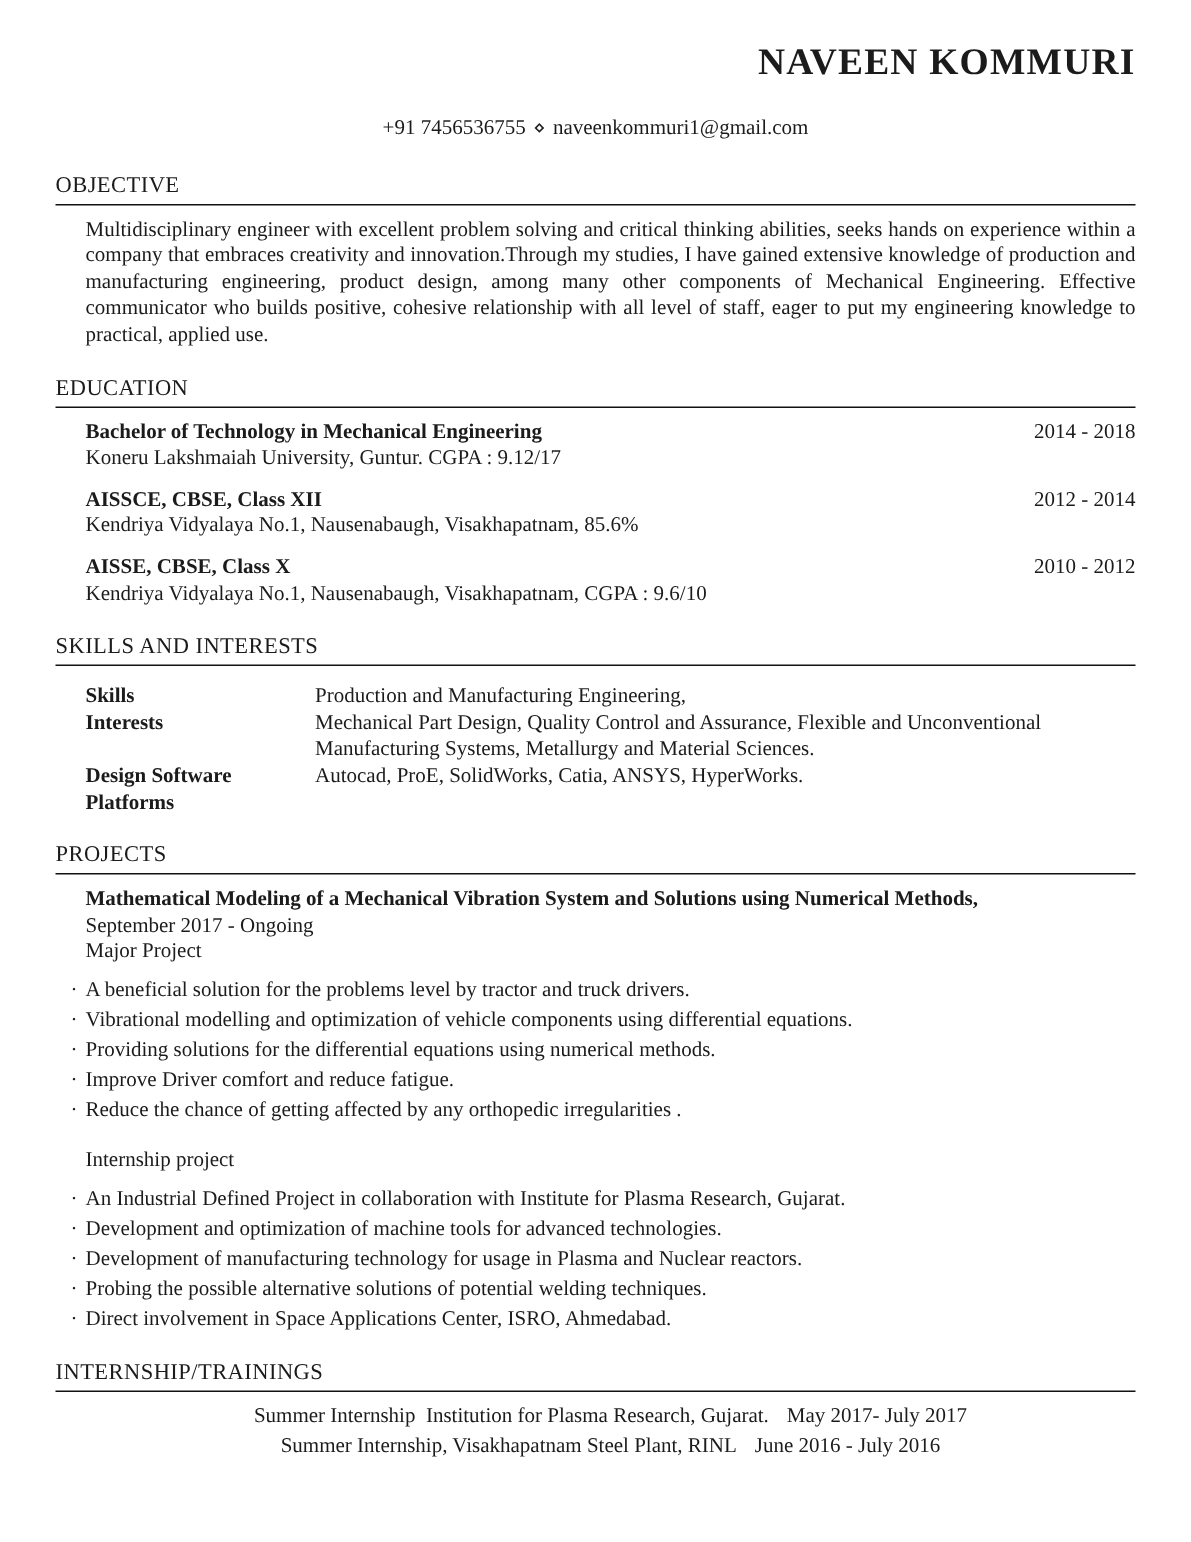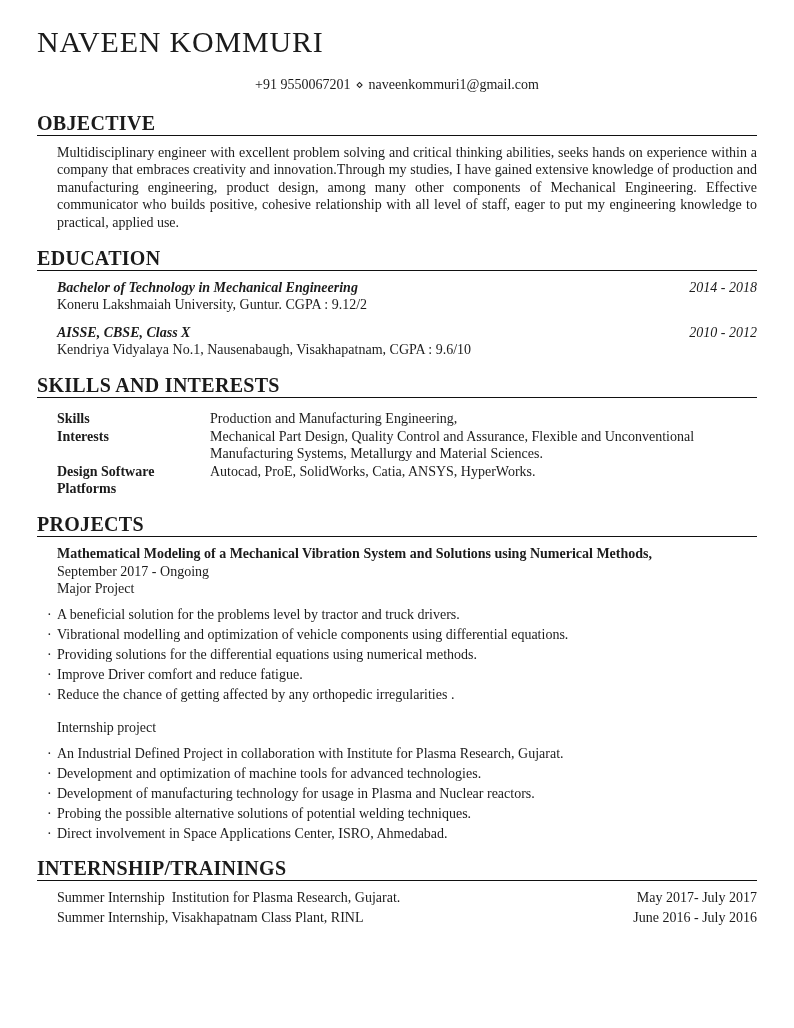--- a/index.html
+++ b/index.html
@@ -10,98 +10,103 @@
     background: #ffffff;
     box-sizing: border-box;
     padding: 24px 37px 0 37px;
     overflow: hidden;
     font-family: "Liberation Serif", "DejaVu Serif", serif;
     font-size: 14px;
     line-height: 17.6px;
     color: #1b1b1b;
   }
   .name {
-    text-align: left;
-    font-size: 30px;
+    text-align: right;
+    font-size: 25px;
     line-height: 36px;
-    font-weight: 400;
+    font-weight: 700;
     letter-spacing: 0.8px;
   }
   .contact {
     margin-top: 16px;
     text-align: center;
     font-size: 14px;
   }
   .contact .sep { padding: 0 5px; font-size: 13px; }
   .section { margin-top: 17px; }
   .section.first { margin-top: 20px; }
   .section-title {
-    font-weight: bold;
-    font-size: 20px;
+    font-weight: normal;
+    font-size: 15px;
     line-height: 18px;
     letter-spacing: 0.3px;
   }
   .section-rule {
     border: 0;
     border-top: 1.4px solid #111;
     margin: 3px 0 0 0;
   }
   .section-body { margin-top: 8px; margin-left: 20px; }
   .objective-text { text-align: justify; }
 
   .edu-entry { margin-bottom: 10px; }
   .edu-entry:last-child { margin-bottom: 15px; }
-  .entry-row { display: flex; justify-content: space-between; align-items: flex-end; font-style: italic; }
+  .entry-row { display: flex; justify-content: space-between; align-items: flex-end; }
   .entry-title { font-weight: bold; }
   .entry-date { font-weight: normal; white-space: nowrap; padding-left: 12px; }
 
   .skills-grid { display: grid; grid-template-columns: 153px 1fr; margin-top: 12px; }
   .skills-grid .lbl { font-weight: bold; }
 
   .proj-entry { margin-bottom: 16px; }
   .proj-entry:last-child { margin-bottom: 0; }
   .proj-kind { }
   .bullets { margin: 8px 0 0 -10px; }
   .bullet-row { display: flex; margin-bottom: 2.4px; }
   .bullet-row .dot { flex: 0 0 10px; text-align: left; }
   .bullet-row .btxt { flex: 1; }
 
-  .intern-row { display: flex; justify-content: space-between; align-items: baseline; margin-bottom: 2.4px; }
+  .intern-row { display: flex; justify-content: center; align-items: baseline; margin-bottom: 2.4px; }
   .intern-row .itxt { white-space: pre-wrap; }
 </style>
 </head>
 <body>
 
 <div class="page">
 
   <div class="name">NAVEEN KOMMURI</div>
   <div class="contact">
-    <span>+91 9550067201</span><span class="sep">⋄</span><span>naveenkommuri1@gmail.com</span>
+    <span>+91 7456536755</span><span class="sep">⋄</span><span>naveenkommuri1@gmail.com</span>
   </div>
 
   <div class="section first">
     <div class="section-title">OBJECTIVE</div>
     <hr class="section-rule">
     <div class="section-body">
       <div class="objective-text">Multidisciplinary engineer with excellent problem solving and critical thinking abilities, seeks hands on experience within a company that embraces creativity and innovation.Through my studies, I have gained extensive knowledge of production and manufacturing engineering, product design, among many other components of Mechanical Engineering. Effective communicator who builds positive, cohesive relationship with all level of staff, eager to put my engineering knowledge to practical, applied use.</div>
     </div>
   </div>
 
   <div class="section">
     <div class="section-title">EDUCATION</div>
     <hr class="section-rule">
     <div class="section-body">
       <div class="edu-entry">
         <div class="entry-row">
           <span class="entry-title">Bachelor of Technology in Mechanical Engineering</span>
           <span class="entry-date">2014 - 2018</span>
         </div>
-        <div>Koneru Lakshmaiah University, Guntur. CGPA : 9.12/2</div>
+        <div>Koneru Lakshmaiah University, Guntur. CGPA : 9.12/17</div>
       </div>
       <div class="edu-entry">
+        <div class="entry-row">
+          <span class="entry-title">AISSCE, CBSE, Class XII</span>
+          <span class="entry-date">2012 - 2014</span>
+        </div>
+        <div>Kendriya Vidyalaya No.1, Nausenabaugh, Visakhapatnam, 85.6%</div>
       </div>
       <div class="edu-entry">
         <div class="entry-row">
           <span class="entry-title">AISSE, CBSE, Class X</span>
           <span class="entry-date">2010 - 2012</span>
         </div>
         <div>Kendriya Vidyalaya No.1, Nausenabaugh, Visakhapatnam, CGPA : 9.6/10</div>
       </div>
     </div>
   </div>
@@ -186,19 +191,19 @@
 
   <div class="section">
     <div class="section-title">INTERNSHIP/TRAININGS</div>
     <hr class="section-rule">
     <div class="section-body">
       <div class="intern-row">
         <span class="itxt">Summer Internship  Institution for Plasma Research, Gujarat.</span>
         <span class="entry-date">May 2017- July 2017</span>
       </div>
       <div class="intern-row">
-        <span class="itxt">Summer Internship, Visakhapatnam Class Plant, RINL</span>
+        <span class="itxt">Summer Internship, Visakhapatnam Steel Plant, RINL</span>
         <span class="entry-date">June 2016 - July 2016</span>
       </div>
     </div>
   </div>
 
 </div>
 
 </body></html>

